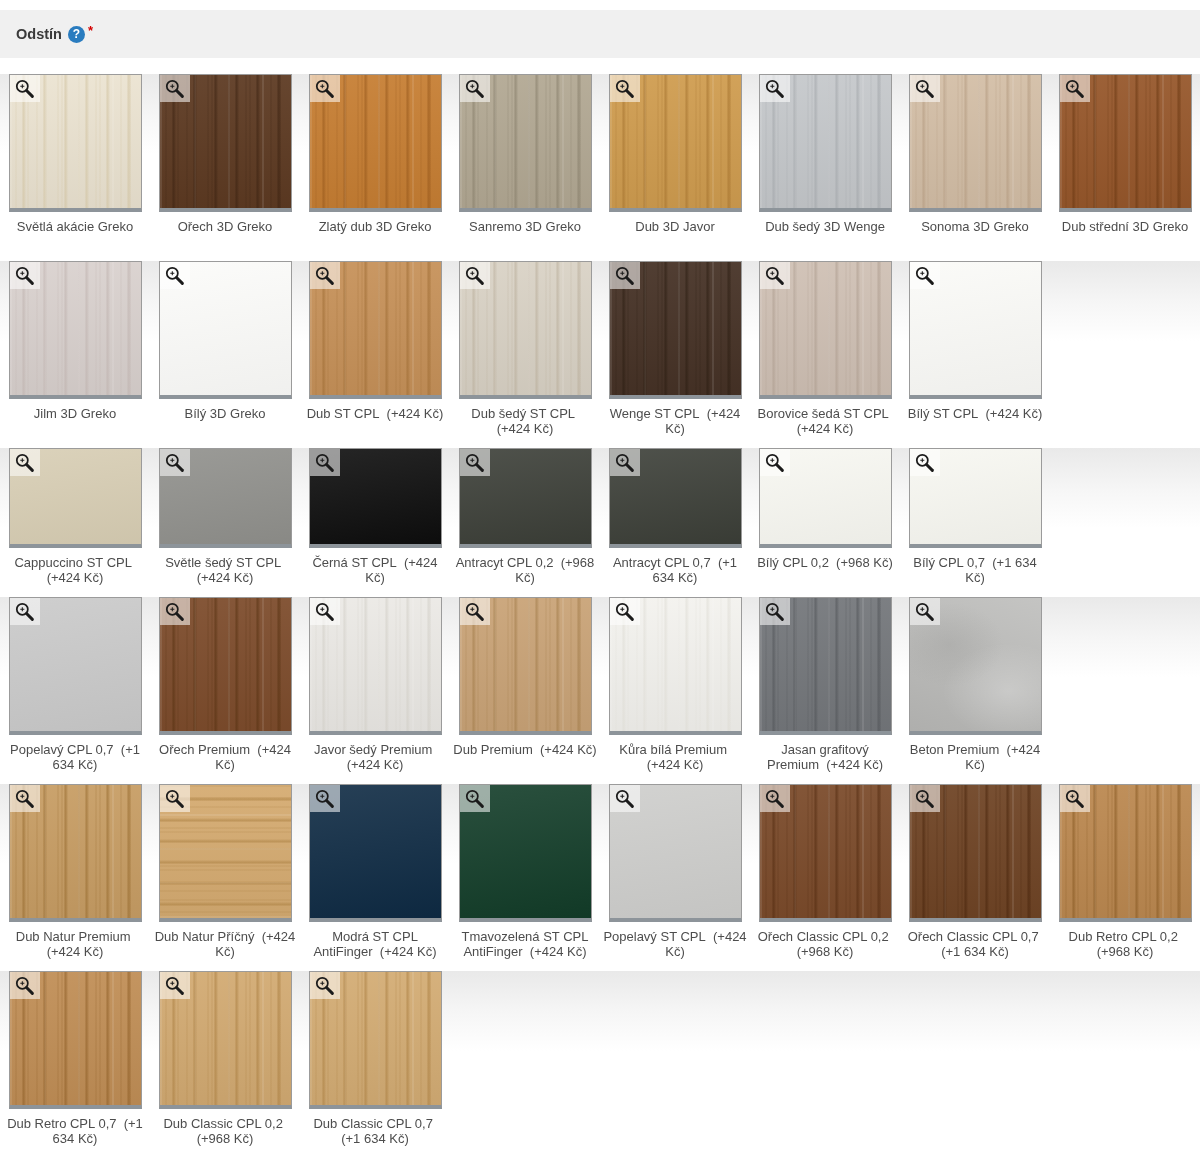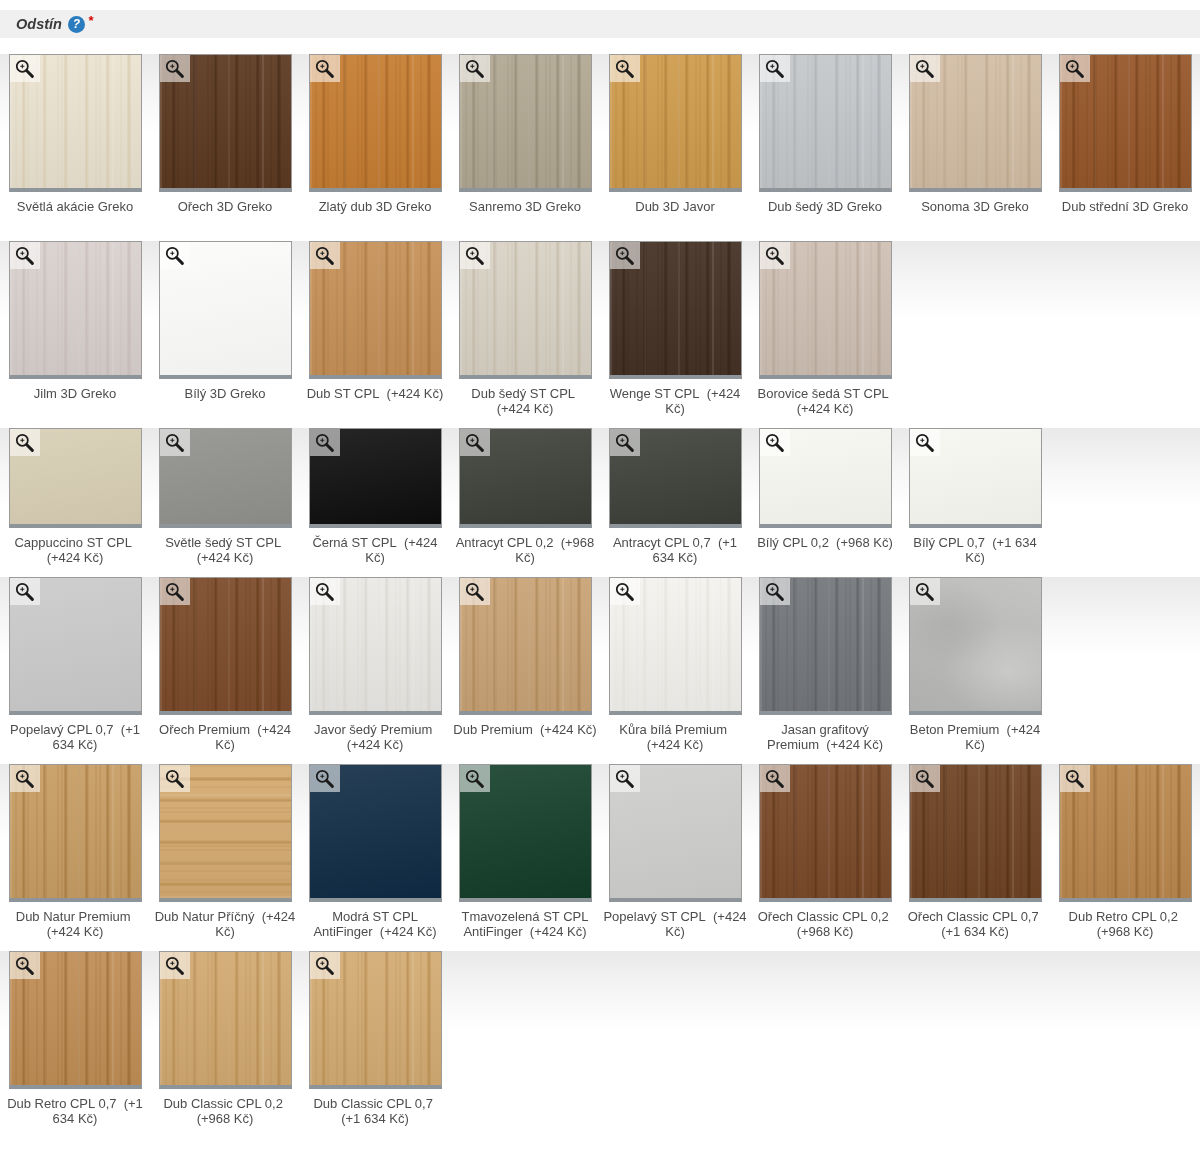--- a/index.html
+++ b/index.html
@@ -1,17 +1,17 @@
 <!DOCTYPE html>
 <html><head>
 <meta charset="utf-8">
 <style>
   html,body{margin:0;padding:0;background:#fff;font-family:"Liberation Sans",sans-serif;}
   .page{width:1200px;}
-  .header-bar{margin-top:10px;background:#f0f0f0;height:28px;display:flex;align-items:center;padding:0 16px;box-sizing:border-box;font-style:italic;}
+  .header-bar{margin-top:10px;background:#f0f0f0;height:48px;display:flex;align-items:center;padding:0 16px;box-sizing:border-box;}
   .title{font-weight:bold;font-size:14.5px;color:#3a3a3a;}
   .help{width:17px;height:17px;border-radius:50%;background:#2a7cbf;color:#fff;font-weight:bold;
         font-size:12px;line-height:17px;text-align:center;margin-left:6px;cursor:pointer;user-select:none;}
   .req{color:#d40000;font-weight:bold;margin-left:3px;font-size:13px;position:relative;top:-4px;}
   .grid{padding:16px 0 14px 0;}
   .row{display:flex;margin-bottom:12px;background:linear-gradient(180deg,#e9e9e9 0px,#f6f6f6 42px,#ffffff 80px);}
   .cell{width:150px;display:flex;flex-direction:column;align-items:center;flex:0 0 150px;}
   .tile{position:relative;width:131px;border:1px solid #9b9b9b;border-bottom:4px solid #8d949a;cursor:pointer;}
   .zoom-btn{position:absolute;top:0;left:0;width:30px;height:27px;background:rgba(255,255,255,0.55);
             display:flex;align-items:center;justify-content:center;cursor:pointer;}
@@ -93,21 +93,21 @@
         <div class="cell">
           <div class="tile" style="height: 133px; background: repeating-linear-gradient(90deg, transparent 0px, transparent 5px, rgba(159, 163, 167, 0.28) 6px, transparent 7px, transparent 12px, rgba(159, 163, 167, 0.55) 13px, rgba(159, 163, 167, 0.28) 15px, transparent 16px, transparent 21px), repeating-linear-gradient(90deg, rgba(255, 255, 255, 0.1) 0px, rgba(255, 255, 255, 0.1) 2px, transparent 2px, transparent 17px, rgba(159, 163, 167, 0.28) 18px, transparent 19px, transparent 34px), linear-gradient(rgba(255, 255, 255, 0.06), rgba(0, 0, 0, 0.05)) rgb(197, 200, 203);">
             <div class="zoom-btn">
               <svg width="21" height="21" viewBox="0 0 24 24">
                 <circle cx="9.5" cy="9.5" r="6.3" fill="none" stroke="#1b1b1b" stroke-width="2"></circle>
                 <path d="M9.5 7.2v4.6M7.2 9.5h4.6" stroke="#1b1b1b" stroke-width="1.2" fill="none"></path>
                 <path d="M14.3 14.3 L21 21" stroke="#1b1b1b" stroke-width="3.4" stroke-linecap="round"></path>
               </svg>
             </div>
           </div>
-          <div class="label">Dub šedý 3D Greko</div>
+          <div class="label">Dub šedý 3D Wenge</div>
         </div>
         <div class="cell">
           <div class="tile" style="height: 133px; background: repeating-linear-gradient(90deg, transparent 0px, transparent 5px, rgba(177, 151, 124, 0.28) 6px, transparent 7px, transparent 12px, rgba(177, 151, 124, 0.55) 13px, rgba(177, 151, 124, 0.28) 15px, transparent 16px, transparent 21px), repeating-linear-gradient(90deg, rgba(255, 255, 255, 0.1) 0px, rgba(255, 255, 255, 0.1) 2px, transparent 2px, transparent 17px, rgba(177, 151, 124, 0.28) 18px, transparent 19px, transparent 34px), linear-gradient(rgba(255, 255, 255, 0.06), rgba(0, 0, 0, 0.05)) rgb(211, 190, 166);">
             <div class="zoom-btn">
               <svg width="21" height="21" viewBox="0 0 24 24">
                 <circle cx="9.5" cy="9.5" r="6.3" fill="none" stroke="#1b1b1b" stroke-width="2"></circle>
                 <path d="M9.5 7.2v4.6M7.2 9.5h4.6" stroke="#1b1b1b" stroke-width="1.2" fill="none"></path>
                 <path d="M14.3 14.3 L21 21" stroke="#1b1b1b" stroke-width="3.4" stroke-linecap="round"></path>
               </svg>
             </div>
@@ -192,20 +192,32 @@
           <div class="tile" style="height: 133px; background: repeating-linear-gradient(90deg, transparent 0px, transparent 5px, rgba(171, 154, 140, 0.28) 6px, transparent 7px, transparent 12px, rgba(171, 154, 140, 0.55) 13px, rgba(171, 154, 140, 0.28) 15px, transparent 16px, transparent 21px), repeating-linear-gradient(90deg, rgba(255, 255, 255, 0.1) 0px, rgba(255, 255, 255, 0.1) 2px, transparent 2px, transparent 17px, rgba(171, 154, 140, 0.28) 18px, transparent 19px, transparent 34px), linear-gradient(rgba(255, 255, 255, 0.06), rgba(0, 0, 0, 0.05)) rgb(207, 192, 180);">
             <div class="zoom-btn">
               <svg width="21" height="21" viewBox="0 0 24 24">
                 <circle cx="9.5" cy="9.5" r="6.3" fill="none" stroke="#1b1b1b" stroke-width="2"></circle>
                 <path d="M9.5 7.2v4.6M7.2 9.5h4.6" stroke="#1b1b1b" stroke-width="1.2" fill="none"></path>
                 <path d="M14.3 14.3 L21 21" stroke="#1b1b1b" stroke-width="3.4" stroke-linecap="round"></path>
               </svg>
             </div>
           </div>
           <div class="label">Borovice šedá ST CPL&nbsp; (+424 Kč)</div>
+        </div>
+        <div class="cell">
+          <div class="tile" style="height: 133px; background: linear-gradient(170deg, rgba(255, 255, 255, 0.1), rgba(0, 0, 0, 0.043)) rgb(250, 250, 247);">
+            <div class="zoom-btn">
+              <svg width="21" height="21" viewBox="0 0 24 24">
+                <circle cx="9.5" cy="9.5" r="6.3" fill="none" stroke="#1b1b1b" stroke-width="2"></circle>
+                <path d="M9.5 7.2v4.6M7.2 9.5h4.6" stroke="#1b1b1b" stroke-width="1.2" fill="none"></path>
+                <path d="M14.3 14.3 L21 21" stroke="#1b1b1b" stroke-width="3.4" stroke-linecap="round"></path>
+              </svg>
+            </div>
+          </div>
+          <div class="label">Bílý ST CPL&nbsp; (+424 Kč)</div>
         </div>
       </div>
       <div class="row">
         <div class="cell">
           <div class="tile" style="height: 95px; background: linear-gradient(170deg, rgba(255, 255, 255, 0.1), rgba(0, 0, 0, 0.043)) rgb(215, 205, 179);">
             <div class="zoom-btn">
               <svg width="21" height="21" viewBox="0 0 24 24">
                 <circle cx="9.5" cy="9.5" r="6.3" fill="none" stroke="#1b1b1b" stroke-width="2"></circle>
                 <path d="M9.5 7.2v4.6M7.2 9.5h4.6" stroke="#1b1b1b" stroke-width="1.2" fill="none"></path>
                 <path d="M14.3 14.3 L21 21" stroke="#1b1b1b" stroke-width="3.4" stroke-linecap="round"></path>

